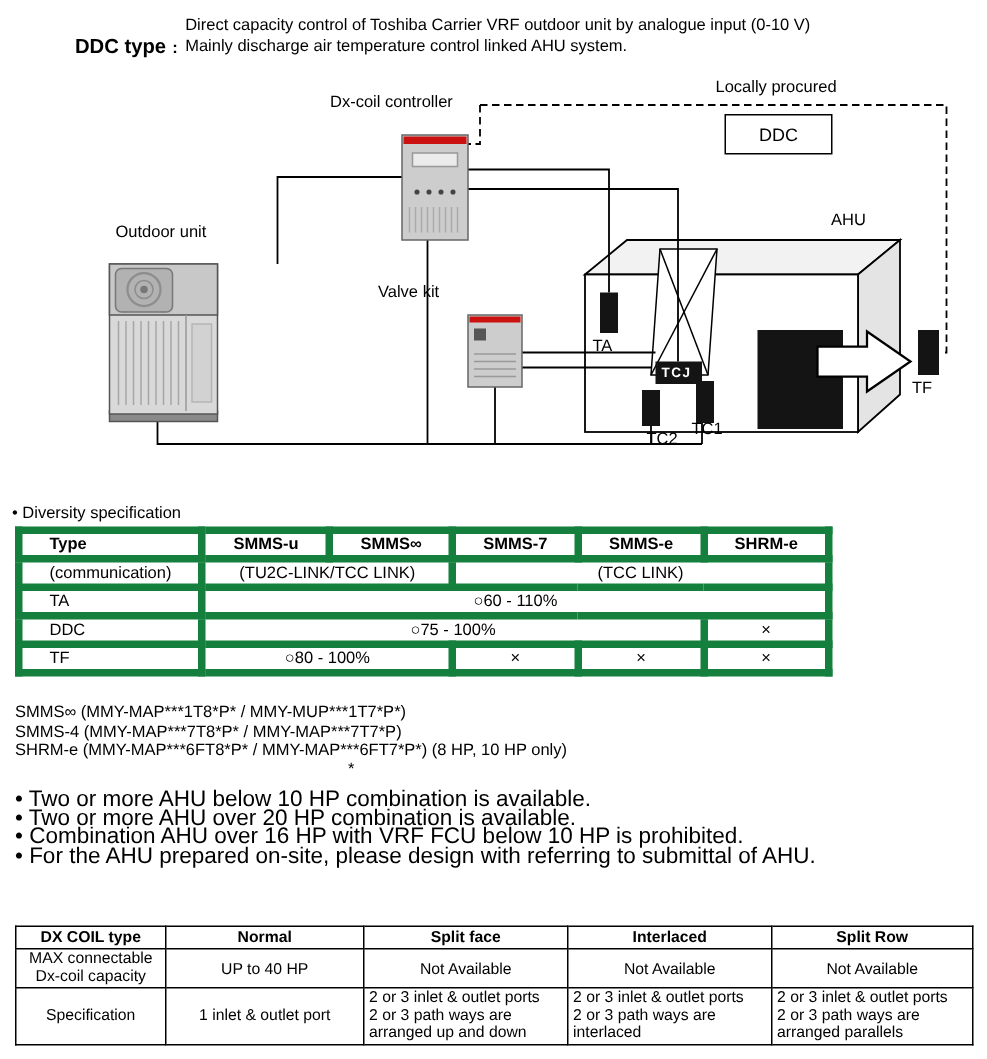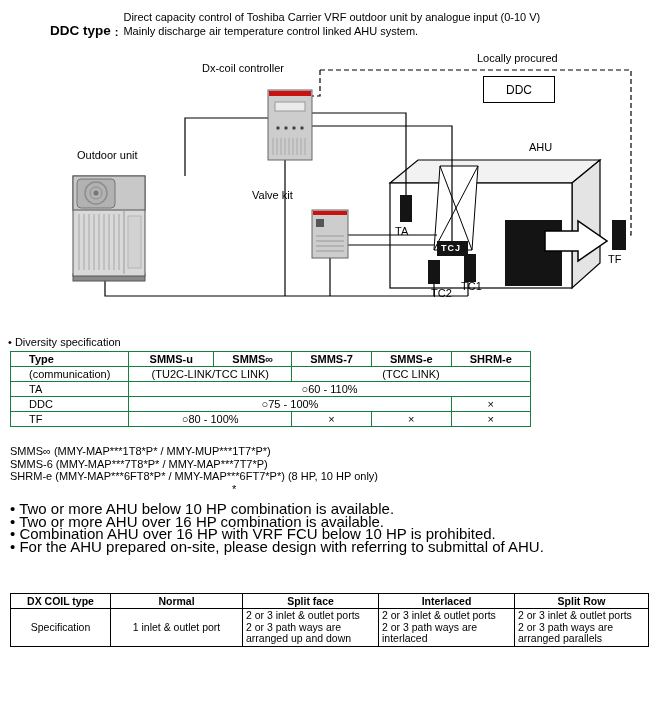--- a/index.html
+++ b/index.html
@@ -25,21 +25,21 @@
     position:absolute; left:483px; top:38px; width:72px; height:27px;
     border:1.5px solid #000; background:#fff;
     display:flex; align-items:center; justify-content:center; font-size:12px;
   }
   .tcj-text { position:absolute; left:441px; top:205px; color:#fff; font-size:9px; font-weight:bold; letter-spacing:1px; }
 
   
   .section-heading { margin:8px 0 3px 8px; font-size:11px; }
   table.div-table { border-collapse:collapse; margin-left:10px; table-layout:fixed; }
   .div-table th, .div-table td {
-    border:1px solid #15803d; font-size:11px; padding:1px 18px;
+    border:5px solid #15803d; font-size:11px; padding:1px 18px;
     text-align:center; height:14px; overflow:hidden; white-space:nowrap;
   }
   .div-table th { font-weight:bold; }
   .div-table .left { text-align:left; }
 
   
   .models { margin:18px 0 0 10px; font-size:11px; line-height:12.5px; }
   .model-star { padding-left:222px; }
 
   
@@ -136,28 +136,28 @@
       <rect x="400" y="157" width="12" height="27"></rect>
       <rect x="428" y="222" width="12" height="24"></rect>
       <rect x="464" y="216" width="12" height="28"></rect>
       <rect x="437" y="203" width="31" height="15"></rect>
       <rect x="612" y="182" width="14" height="30"></rect>
     </g>
 
     <polygon points="545,193 578,193 578,183 607,203 578,223 578,213 545,213" fill="#ffffff" stroke="#000" stroke-width="1.5"></polygon>
   </svg>
 
-  <span class="dlabel" style="left:202px;top:24px">Dx-coil controller</span>
+  <span class="dlabel" style="left:220px;top:24px">Dx-coil controller</span>
   <span class="dlabel" style="left:477px;top:14px">Locally procured</span>
   <div class="ddc-box">
     <span>DDC</span>
   </div>
   <span class="dlabel" style="left:77px;top:111px">Outdoor unit</span>
   <span class="dlabel" style="left:252px;top:151px">Valve kit</span>
-  <span class="dlabel" style="left:529px;top:103px">AHU</span>
+  <span class="dlabel" style="left:554px;top:103px">AHU</span>
   <span class="dlabel" style="left:395px;top:187px">TA</span>
   <span class="tcj-text">TCJ</span>
   <span class="dlabel" style="left:431px;top:249px">TC2</span>
   <span class="dlabel" style="left:461px;top:242px">TC1</span>
   <span class="dlabel" style="left:608px;top:215px">TF</span>
 </div>
 
 <div class="section-heading">• Diversity specification</div>
 
 <table class="div-table">
@@ -197,28 +197,28 @@
     <td colspan="2">○80 - 100%</td>
     <td>×</td>
     <td>×</td>
     <td>×</td>
   </tr>
 </tbody>
   </table>
 
 <div class="models">
   <div>SMMS∞ (MMY-MAP***1T8*P* / MMY-MUP***1T7*P*)</div>
-  <div>SMMS-6 (MMY-MAP***7T8*P* / MMY-MAP***7T7*P)</div>
+  <div>SMMS-4 (MMY-MAP***7T8*P* / MMY-MAP***7T7*P)</div>
   <div>SHRM-e (MMY-MAP***6FT8*P* / MMY-MAP***6FT7*P*) (8 HP, 10 HP only)</div>
   <div class="model-star">*</div>
 </div>
 
 <div class="notes">
   <div>• Two or more AHU below 10 HP combination is available.</div>
-  <div>• Two or more AHU over 16 HP combination is available.</div>
+  <div>• Two or more AHU over 20 HP combination is available.</div>
   <div>• Combination AHU over 16 HP with VRF FCU below 10 HP is prohibited.</div>
   <div>• For the AHU prepared on-site, please design with referring to submittal of AHU.</div>
 </div>
 
 <table class="dx-table">
   <colgroup>
     <col style="width:100px">
       <col style="width:132px">
       <col style="width:136px">
     <col style="width:136px">
@@ -226,20 +226,28 @@
   </colgroup>
   <tbody>
       <tr>
     <th>DX COIL type</th>
     <th>Normal</th>
     <th>Split face</th>
     <th>Interlaced</th>
     <th>Split Row</th>
   </tr>
   <tr>
+    <td class="prec">MAX connectable
+Dx-coil capacity</td>
+    <td class="c">UP to 40 HP</td>
+    <td class="c">Not Available</td>
+    <td class="c">Not Available</td>
+    <td class="c">Not Available</td>
+  </tr>
+  <tr>
     <td class="c">Specification</td>
     <td class="c">1 inlet &amp; outlet port</td>
     <td class="pre">2 or 3 inlet &amp; outlet ports
 2 or 3 path ways are
 arranged up and down</td>
     <td class="pre">2 or 3 inlet &amp; outlet ports
 2 or 3 path ways are
 interlaced</td>
     <td class="pre">2 or 3 inlet &amp; outlet ports
 2 or 3 path ways are

